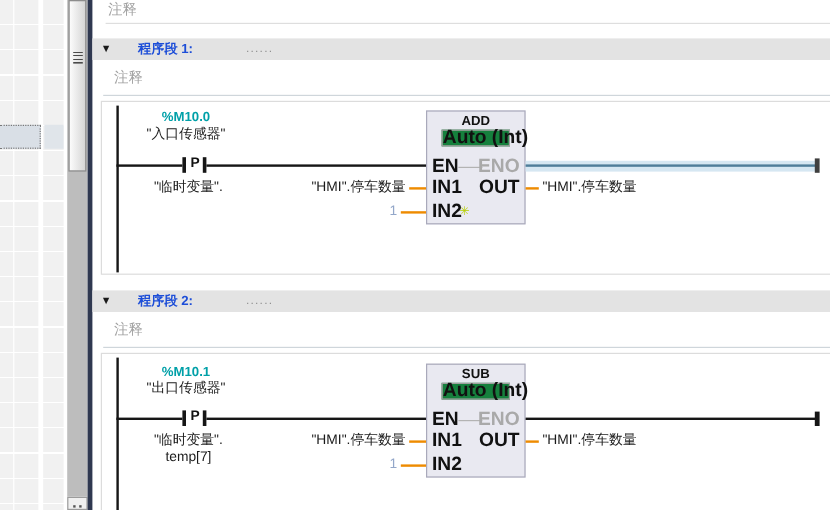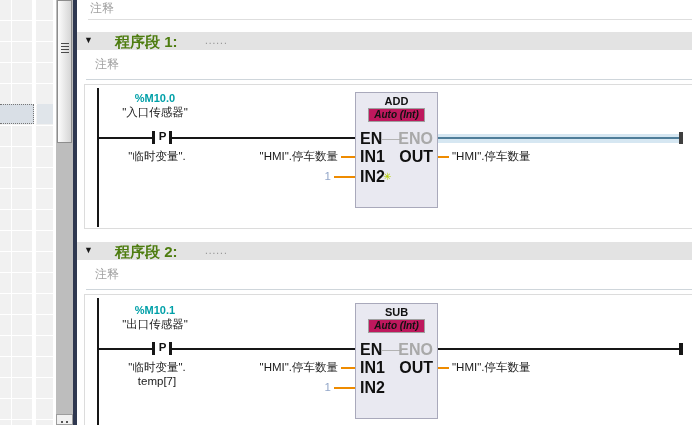--- a/index.html
+++ b/index.html
@@ -32,37 +32,37 @@
   .sb-grip{position:absolute;left:3px;top:42px;width:8px;height:10px;
     background:repeating-linear-gradient(to bottom,#4a4a4a 0 1px,transparent 1px 3px);}
   .sb-btn{left:56px;top:414px;width:17px;height:11px;background:#f0f0f0;border:1px solid #9c9c9c;}
   .sb-dot{position:absolute;width:2px;height:2px;background:#555;top:6px;}
   .divider{left:73px;top:0;width:4px;height:425px;background:var(--panel-divider-navy);}
   
   .comment{font-size:12px;color:#a2a2a2;white-space:nowrap;}
   .sep{height:1px;background:#d5d5d5;}
   .net-header{left:77px;width:615px;height:18px;background:var(--header-gray);}
   .tri{position:absolute;left:7px;top:3px;font-size:9px;color:#1a1a1a;line-height:11px;}
-  .net-title{position:absolute;left:38px;top:1px;font-size:15px;font-weight:bold;color:#4d7c0f;white-space:nowrap;}
+  .net-title{position:absolute;left:38px;top:1px;font-size:11px;font-weight:bold;color:#1d4ed8;white-space:nowrap;}
   .net-dots{position:absolute;left:128px;top:3px;font-size:10px;color:#909090;letter-spacing:1px;white-space:nowrap;}
   .canvas-box{left:84px;width:612px;border:1px solid #dcdcdc;background:transparent;}
   .rail{width:2px;background:#161616;}
   .wire{height:2px;background:#161616;}
   .wire-o{height:2px;background:var(--wire-orange);}
   .leg{width:3px;height:13px;background:#161616;}
   .p-lab{font-size:11.5px;font-weight:bold;color:#111;width:15px;text-align:center;line-height:13px;}
   .addr{font-size:11px;font-weight:bold;color:var(--address-teal);text-align:center;line-height:13px;}
   .cn{font-size:11.5px;color:#1a1a1a;text-align:center;line-height:13px;white-space:nowrap;}
   .opl{font-size:11.5px;color:#1a1a1a;line-height:13px;white-space:nowrap;}
   .opr{font-size:11.5px;color:#1a1a1a;line-height:13px;text-align:right;white-space:nowrap;}
   .const{font-size:11.5px;color:var(--constant-blue);line-height:13px;text-align:right;}
-  .blk{width:83px;height:116px;background:var(--block-fill);border:1px solid var(--block-border);}
+  .blk{width:83px;height:95px;background:var(--block-fill);border:1px solid var(--block-border);}
   .blk-name{position:absolute;left:0;top:2px;width:100%;text-align:center;font-size:11px;font-weight:bold;color:#111;line-height:13px;}
-  .blk-mode{position:absolute;left:12px;top:15px;width:57px;height:14px;background:#be185d;border:1px solid #9f9f9f;
-    text-align:center;font-size:10px;font-weight:bold;color:#111;line-height:12px;white-space:nowrap;font-style:italic;}
+  .blk-mode{position:absolute;left:12px;top:15px;width:57px;height:14px;background:#15803d;border:1px solid #9f9f9f;
+    text-align:center;font-size:16px;font-weight:bold;color:#111;line-height:12px;white-space:nowrap;}
   .port{position:absolute;font-size:16px;font-weight:bold;color:#111;line-height:12px;}
   .port.gray{color:#a9a9a9;}
   .dash{position:absolute;left:26px;top:46px;width:20px;height:1px;background:#b3b3b3;}
   .star{position:absolute;left:27px;top:78px;font-size:10px;color:var(--star-green);line-height:12px;}
   .eno-glow{height:9px;background:var(--selected-wire-glow);}
   .eno-core{height:2px;background:var(--selected-wire-core);}
   .tick{width:4px;height:12px;}
 </style>
 </head>
 <body>

